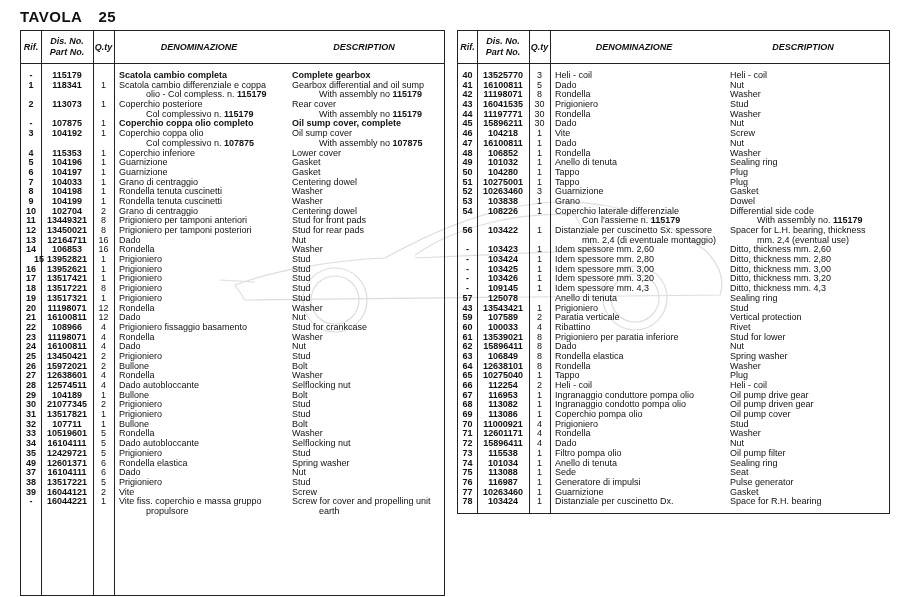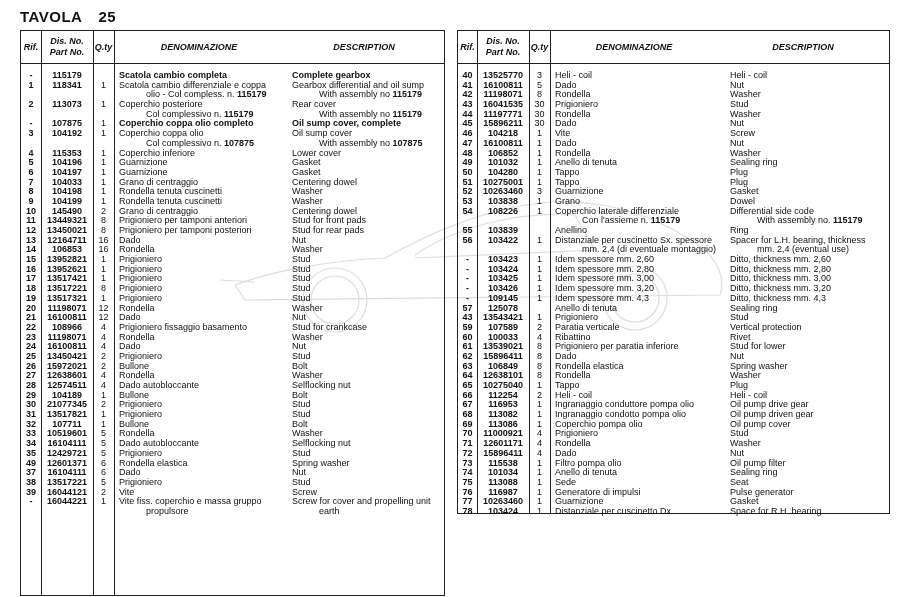--- a/index.html
+++ b/index.html
@@ -136,21 +136,21 @@
       </div>
       <div class="row" style="height:9.7px">
         <div class="c rif" style="left:0;width:20px">9</div>
         <div class="c pn" style="left:20px;width:52px">104199</div>
         <div class="c qty" style="left:72px;width:21px">1</div>
         <div class="c it" style="left:98px">Rondella tenuta cuscinetti</div>
         <div class="c en" style="left:271px">Washer</div>
       </div>
       <div class="row" style="height:9.7px">
         <div class="c rif" style="left:0;width:20px">10</div>
-        <div class="c pn" style="left:20px;width:52px">145490</div>
+        <div class="c pn" style="left:20px;width:52px">102704</div>
         <div class="c qty" style="left:72px;width:21px">2</div>
         <div class="c it" style="left:98px">Grano di centraggio</div>
         <div class="c en" style="left:271px">Centering dowel</div>
       </div>
       <div class="row" style="height:9.7px">
         <div class="c rif" style="left:0;width:20px">11</div>
         <div class="c pn" style="left:20px;width:52px">13449321</div>
         <div class="c qty" style="left:72px;width:21px">8</div>
         <div class="c it" style="left:98px">Prigioniero per tamponi anteriori</div>
         <div class="c en" style="left:271px">Stud for front pads</div>
@@ -170,21 +170,21 @@
         <div class="c en" style="left:271px">Nut</div>
       </div>
       <div class="row" style="height:9.7px">
         <div class="c rif" style="left:0;width:20px">14</div>
         <div class="c pn" style="left:20px;width:52px">106853</div>
         <div class="c qty" style="left:72px;width:21px">16</div>
         <div class="c it" style="left:98px">Rondella</div>
         <div class="c en" style="left:271px">Washer</div>
       </div>
       <div class="row" style="height:9.7px">
-        <div class="c rif" style="left:0;width:20px">15</div>
+        <div class="c rif" style="left:8px;width:20px">15</div>
         <div class="c pn" style="left:20px;width:52px">13952821</div>
         <div class="c qty" style="left:72px;width:21px">1</div>
         <div class="c it" style="left:98px">Prigioniero</div>
         <div class="c en" style="left:271px">Stud</div>
       </div>
       <div class="row" style="height:9.7px">
         <div class="c rif" style="left:0;width:20px">16</div>
         <div class="c pn" style="left:20px;width:52px">13952621</div>
         <div class="c qty" style="left:72px;width:21px">1</div>
         <div class="c it" style="left:98px">Prigioniero</div>
@@ -477,27 +477,20 @@
       </div>
       <div class="row" style="height:19.4px">
         <div class="c rif" style="left:0;width:19px">54</div>
         <div class="c pn" style="left:19px;width:52px">108226</div>
         <div class="c qty" style="left:71px;width:21px">1</div>
         <div class="c it" style="left:97px">Coperchio laterale differenziale</div>
         <div class="c en" style="left:272px">Differential side code</div>
         <div class="c sub" style="left:97px;top:9.7px"><span>Con l'assieme n. </span><span class="bold">115179</span></div>
         <div class="c sub" style="left:272px;top:9.7px"><span>With assembly no. </span><span class="bold">115179</span></div>
       </div>
-      <div class="row" style="height:9.7px">
-        <div class="c rif" style="left:0;width:19px">55</div>
-        <div class="c pn" style="left:19px;width:52px">103839</div>
-        <div class="c qty" style="left:71px;width:21px"></div>
-        <div class="c it" style="left:97px">Anellino</div>
-        <div class="c en" style="left:272px">Ring</div>
-      </div>
       <div class="row" style="height:19.4px">
         <div class="c rif" style="left:0;width:19px">56</div>
         <div class="c pn" style="left:19px;width:52px">103422</div>
         <div class="c qty" style="left:71px;width:21px">1</div>
         <div class="c it" style="left:97px">Distanziale per cuscinetto Sx. spessore</div>
         <div class="c en" style="left:272px">Spacer for L.H. bearing, thickness</div>
         <div class="c sub" style="left:97px;top:9.7px"><span>mm. 2,4 (di eventuale montaggio)</span></div>
         <div class="c sub" style="left:272px;top:9.7px"><span>mm. 2,4 (eventual use)</span></div>
       </div>
       <div class="row" style="height:9.7px">

